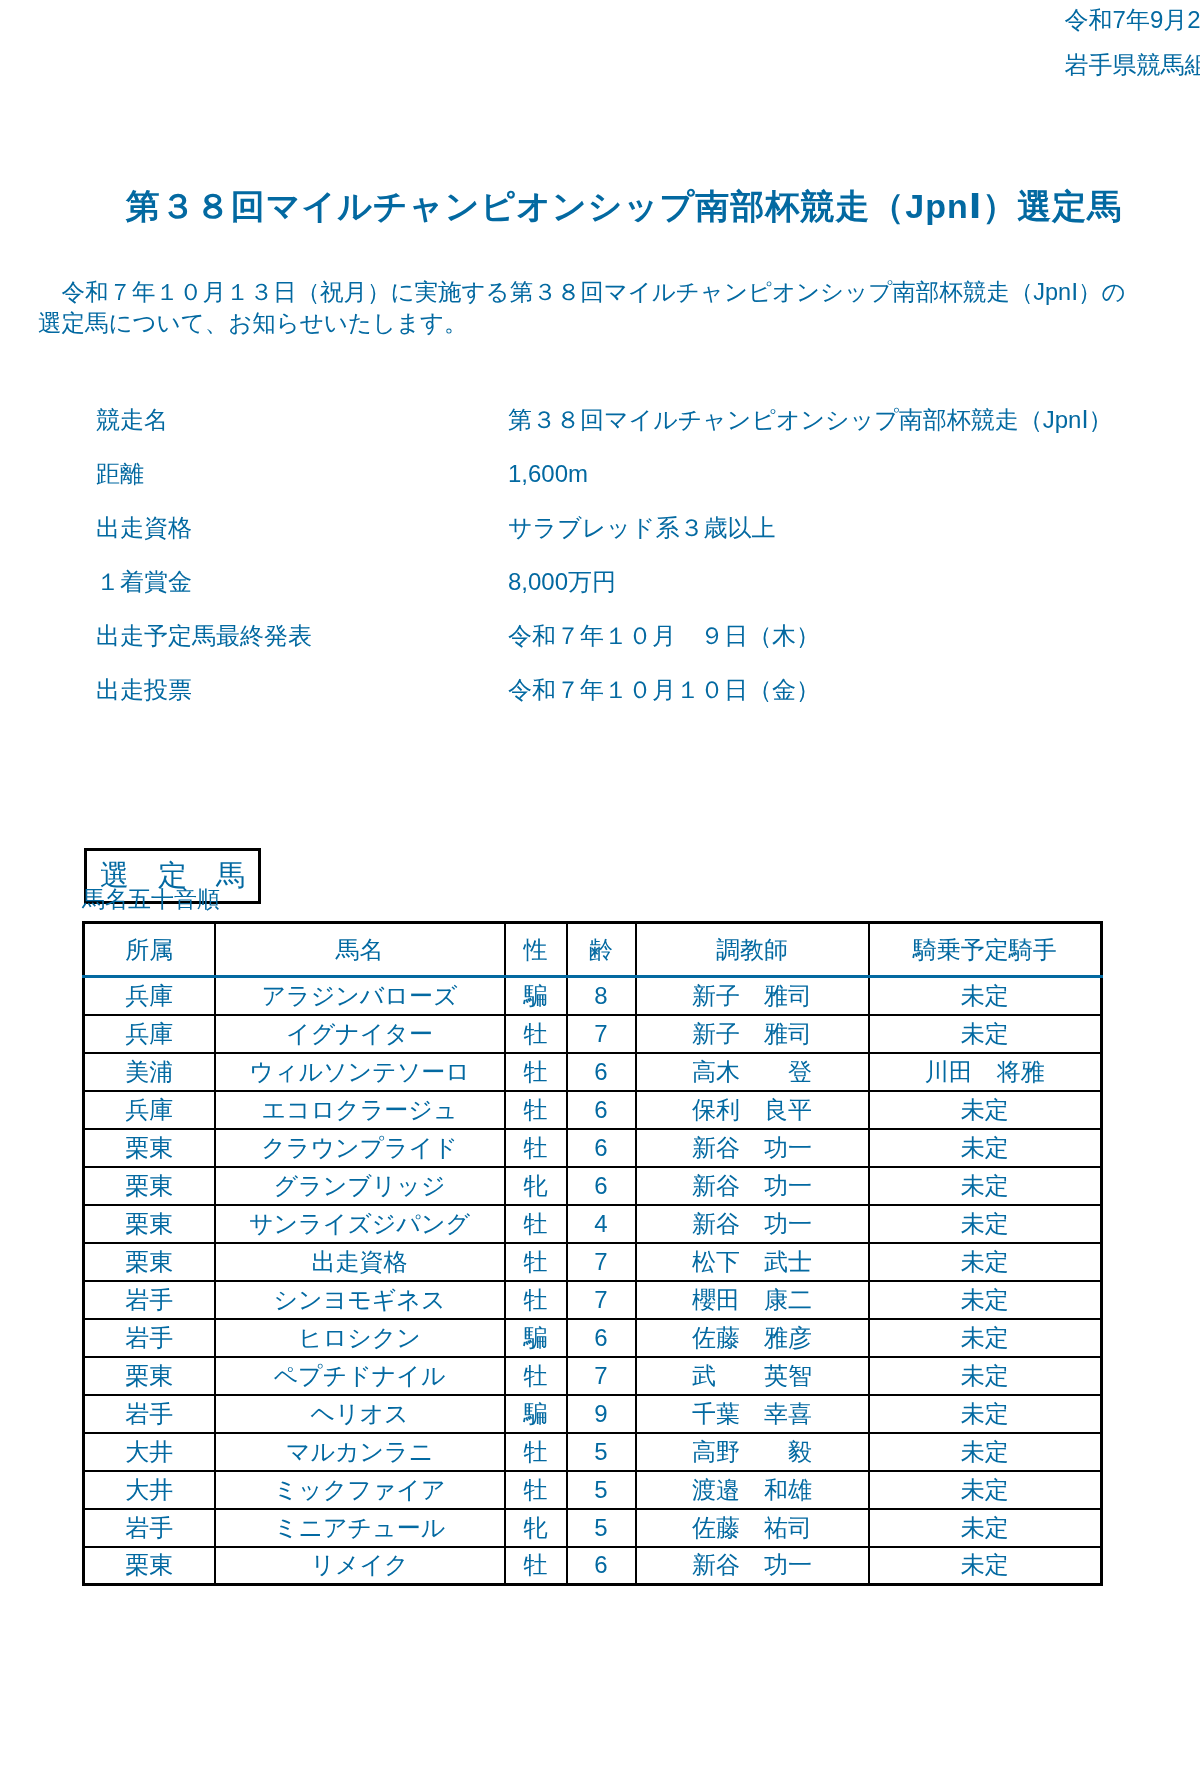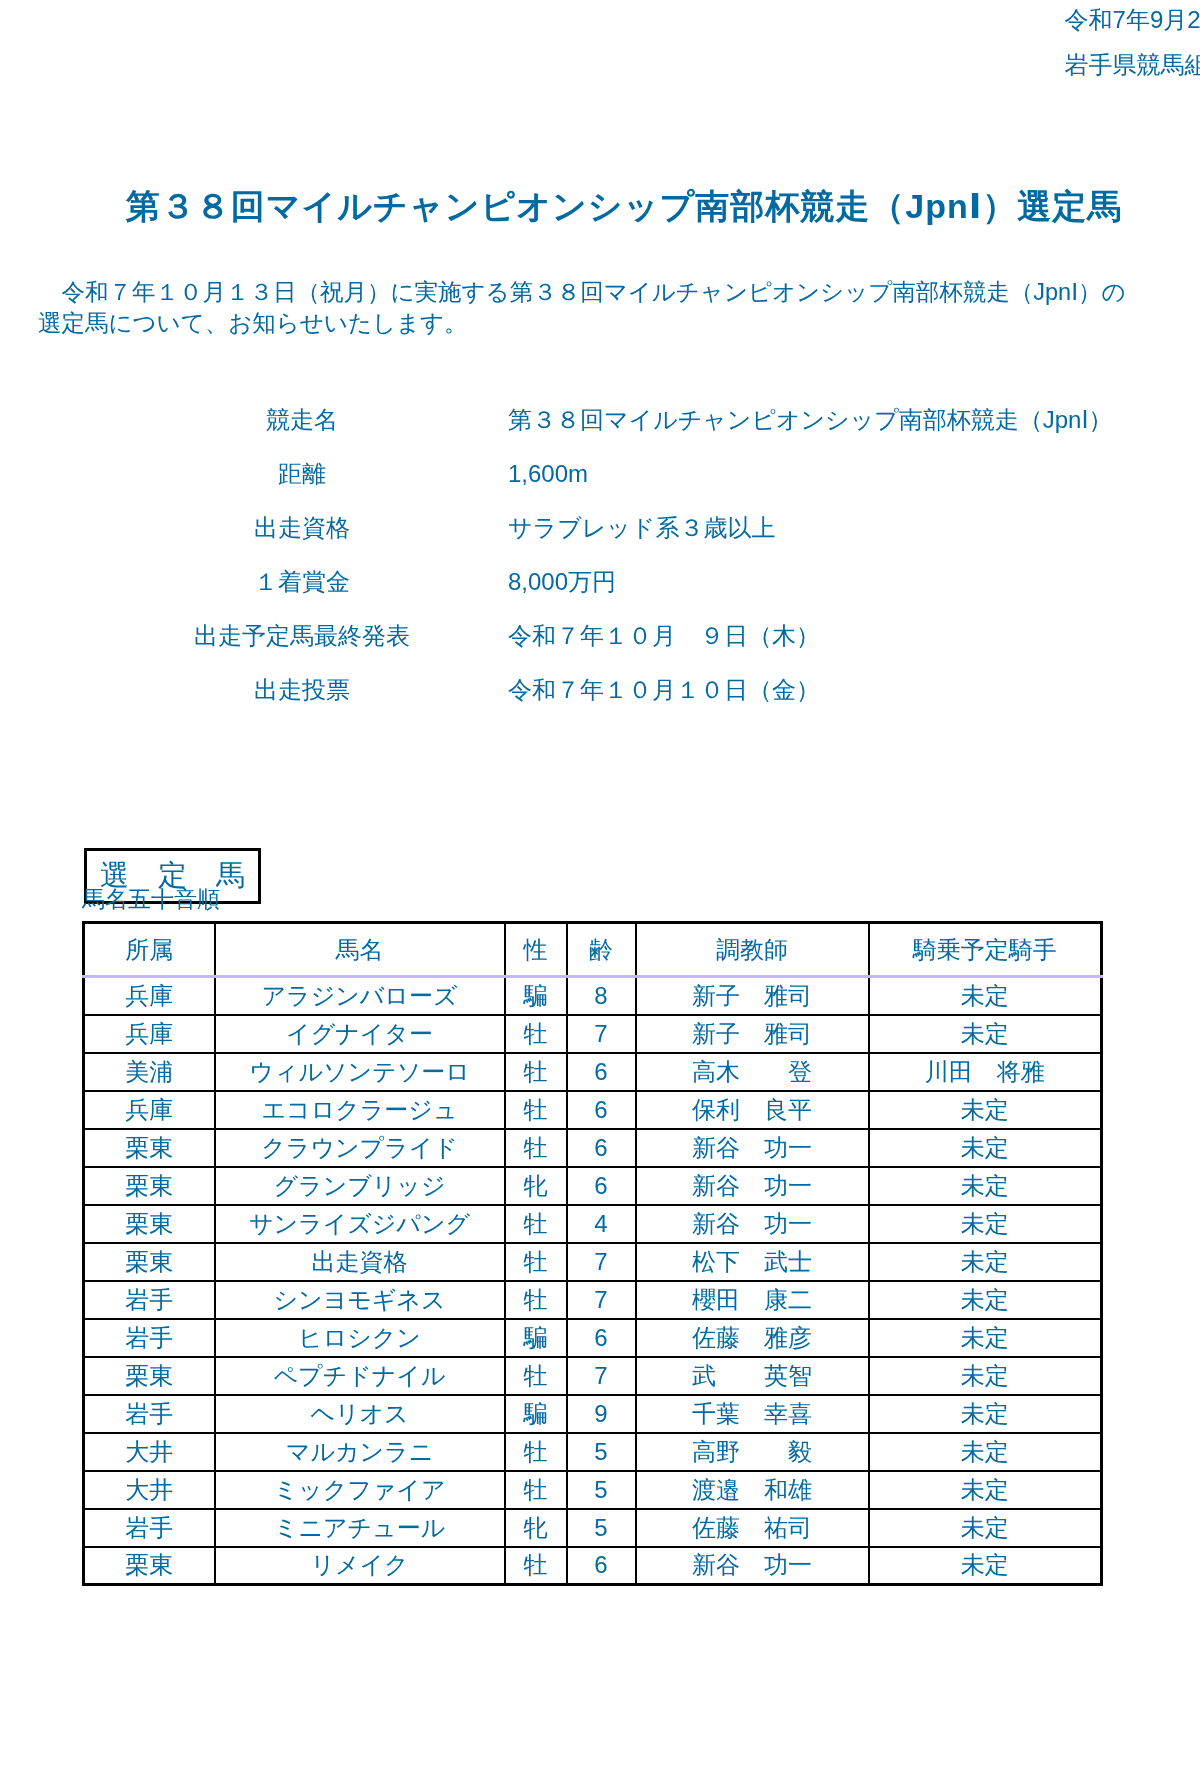--- a/index.html
+++ b/index.html
@@ -53,21 +53,21 @@
     top: 393px;
     left: 96px;
   }
   .info-row {
     display: flex;
     height: 54px;
     align-items: center;
     font-size: 24px;
     white-space: nowrap;
   }
-  .info-label { width: 412px; flex: 0 0 412px; text-align: center; }
+  .info-label { width: 412px; flex: 0 0 412px; }
 
   .section-box {
     position: absolute;
     top: 848px;
     left: 84px;
     border: 3px solid #000000;
     padding: 5px 13px;
     font-size: 29px;
     font-weight: normal;
     white-space: nowrap;
@@ -94,21 +94,21 @@
   table.horses th, table.horses td {
     border: 2px solid #000000;
     text-align: center;
     vertical-align: middle;
     padding: 0;
     overflow: hidden;
     white-space: nowrap;
     font-weight: normal;
   }
   table.horses thead tr { height: 54px; }
-  table.horses thead th { border-bottom: 3px solid #c4b5fd; }
+  table.horses thead th { border-bottom: 3px solid #0369a1; }
   table.horses tbody tr { height: 38px; }
 </style>
 </head>
 <body>
 
 <div class="page">
 
   <div class="header-block">
     <div class="header-line">令和7年9月29日</div>
     <div class="header-line">岩手県競馬組合</div>

